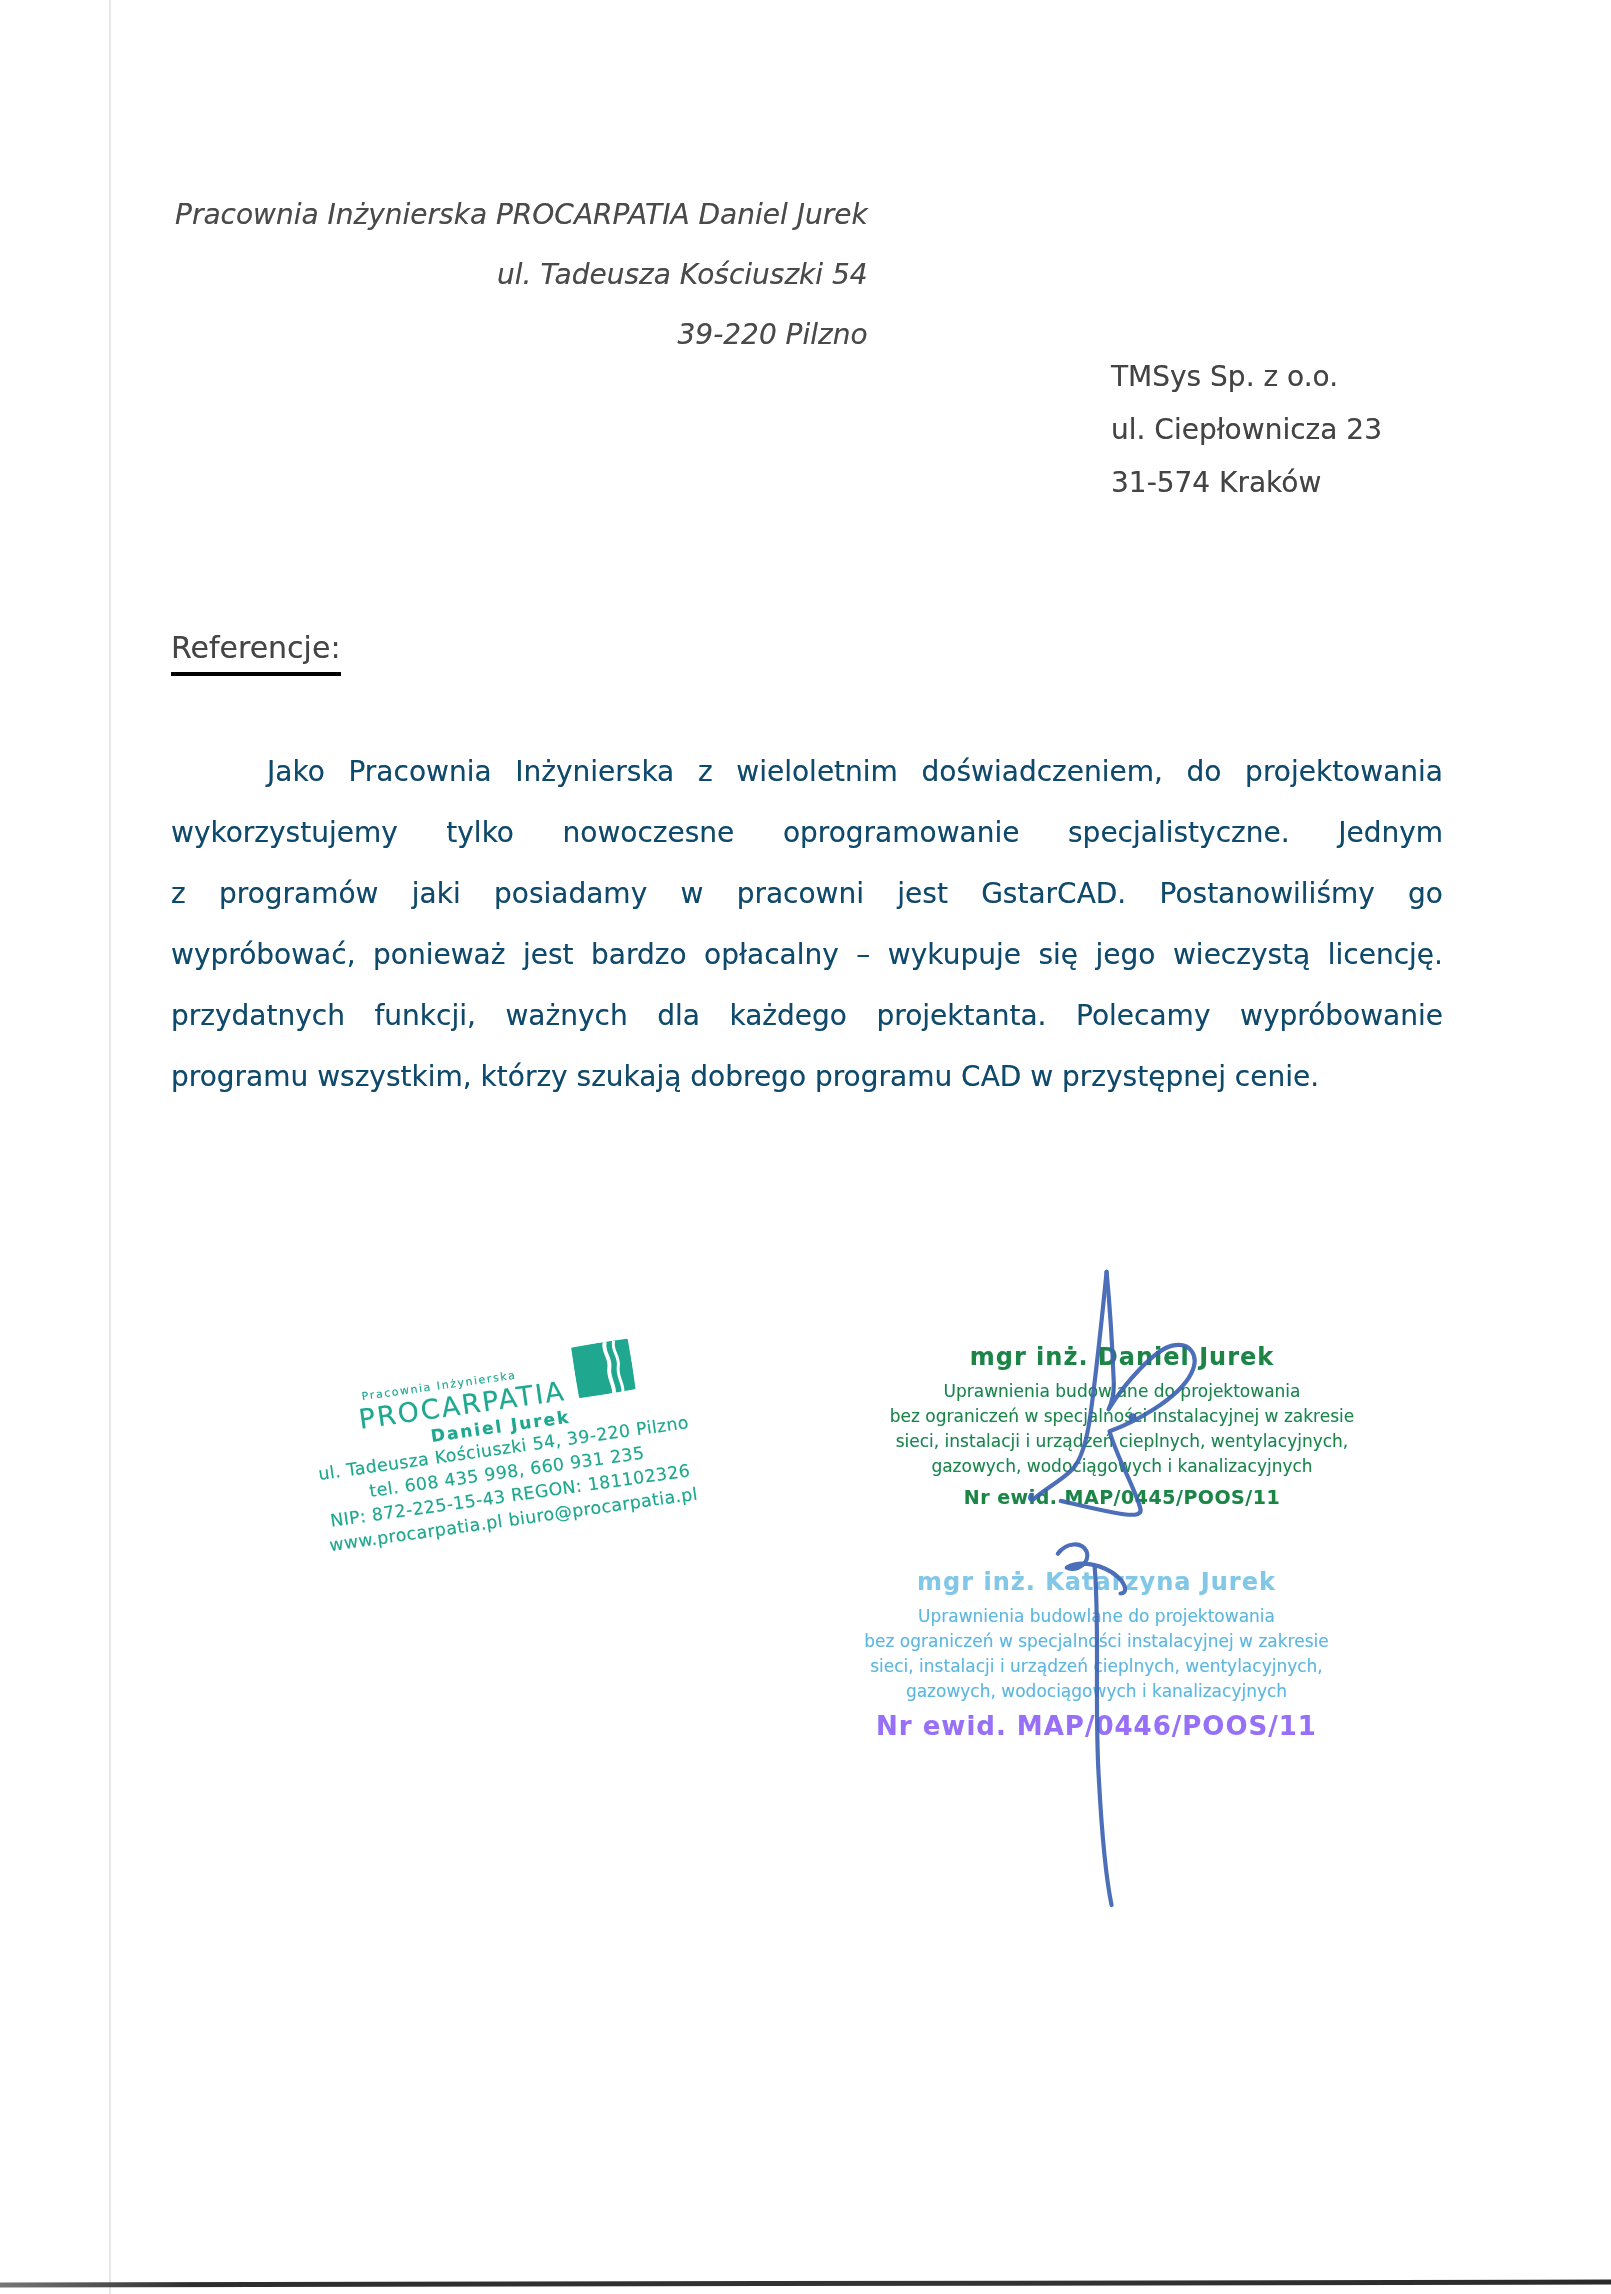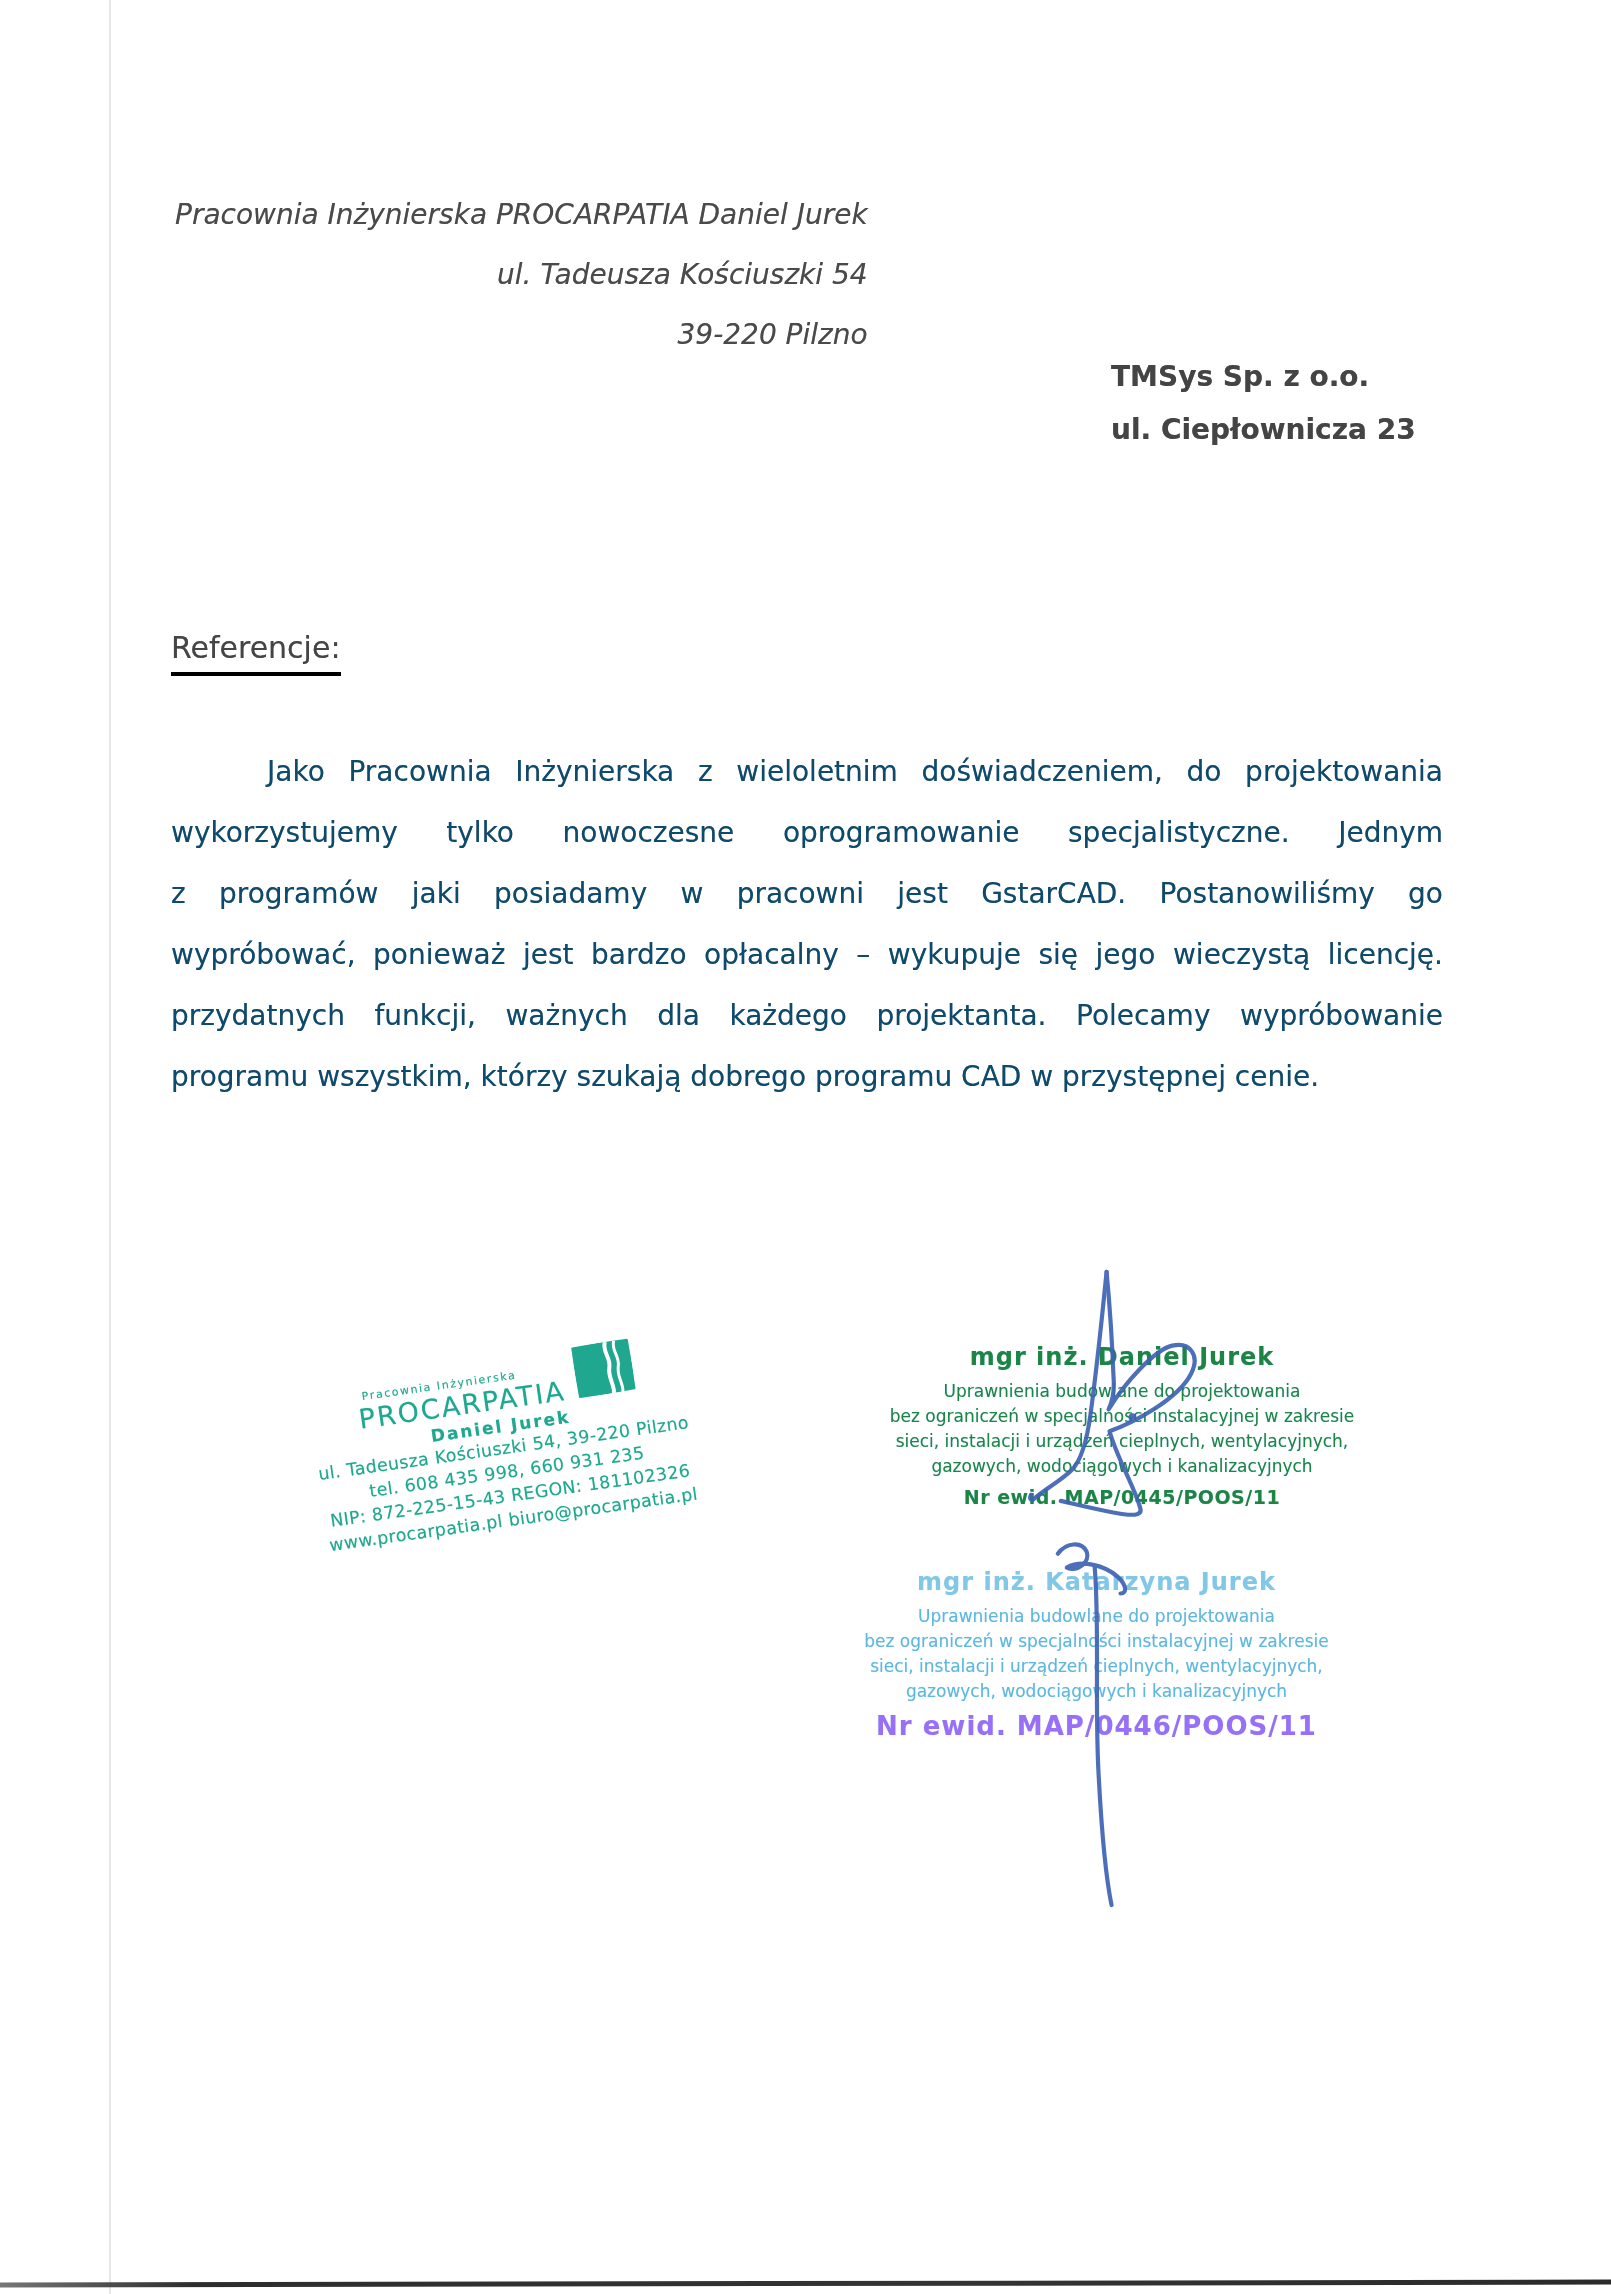--- a/index.html
+++ b/index.html
@@ -7,21 +7,21 @@
     position:relative;width:1612px;height:2294px;background:#ffffff;
     font-family:"DejaVu Sans",sans-serif;color:#3f3f3f;overflow:hidden;
   }
   .scan-edge{position:absolute;left:109px;top:0;width:2px;height:100%;background:#e6e6e6;}
   .scan-bottom{position:absolute;left:0;top:2281px;width:1612px;height:5px;
     background:linear-gradient(90deg,#777 0%,#2d2d2d 12%,#333 60%,#2a2a2a 100%);
     transform:rotate(-0.1deg);}
   .soft{text-shadow:0 0 0.6px rgba(70,70,70,.55);}
   .sender{position:absolute;left:175px;top:185px;font-style:italic;font-size:28px;
     line-height:60px;color:#4a4a4a;text-align:right;}
-  .recipient{position:absolute;left:1111px;top:350px;font-weight:bold;font-size:28px;
+  .recipient{position:absolute;left:1111px;top:350px;font-weight:normal;font-size:28px;
     line-height:53px;color:#444;}
   .heading{position:absolute;left:171px;top:630px;font-size:30px;color:#454545;}
   .heading span{border-bottom:4px solid #000000;padding-bottom:7px;}
   .body-text{position:absolute;left:171px;top:741px;width:1272px;font-size:28px;
     line-height:61px;color:#0c4a6e;}
   .jline{text-align:justify;text-align-last:justify;white-space:normal;}
   .jline.first{text-indent:96px;}
   .jline.last{text-align-last:left;}
 
   
@@ -59,20 +59,21 @@
 
   <div class="sender soft">
     <div>Pracownia Inżynierska PROCARPATIA Daniel Jurek</div>
     <div>ul. Tadeusza Kościuszki 54</div>
     <div>39-220 Pilzno</div>
   </div>
 
   <div class="recipient soft">
     <div>TMSys Sp. z o.o.</div>
     <div>ul. Ciepłownicza 23</div>
+    <div>31-574 Kraków</div>
   </div>
 
   <div class="heading soft">
     <span>Referencje:</span>
   </div>
 
   <div class="body-text soft">
     <div class="jline first">Jako Pracownia Inżynierska z wieloletnim doświadczeniem, do projektowania</div>
     <div class="jline">wykorzystujemy tylko nowoczesne oprogramowanie specjalistyczne. Jednym</div>
     <div class="jline">z programów jaki posiadamy w pracowni jest GstarCAD. Postanowiliśmy go</div>

